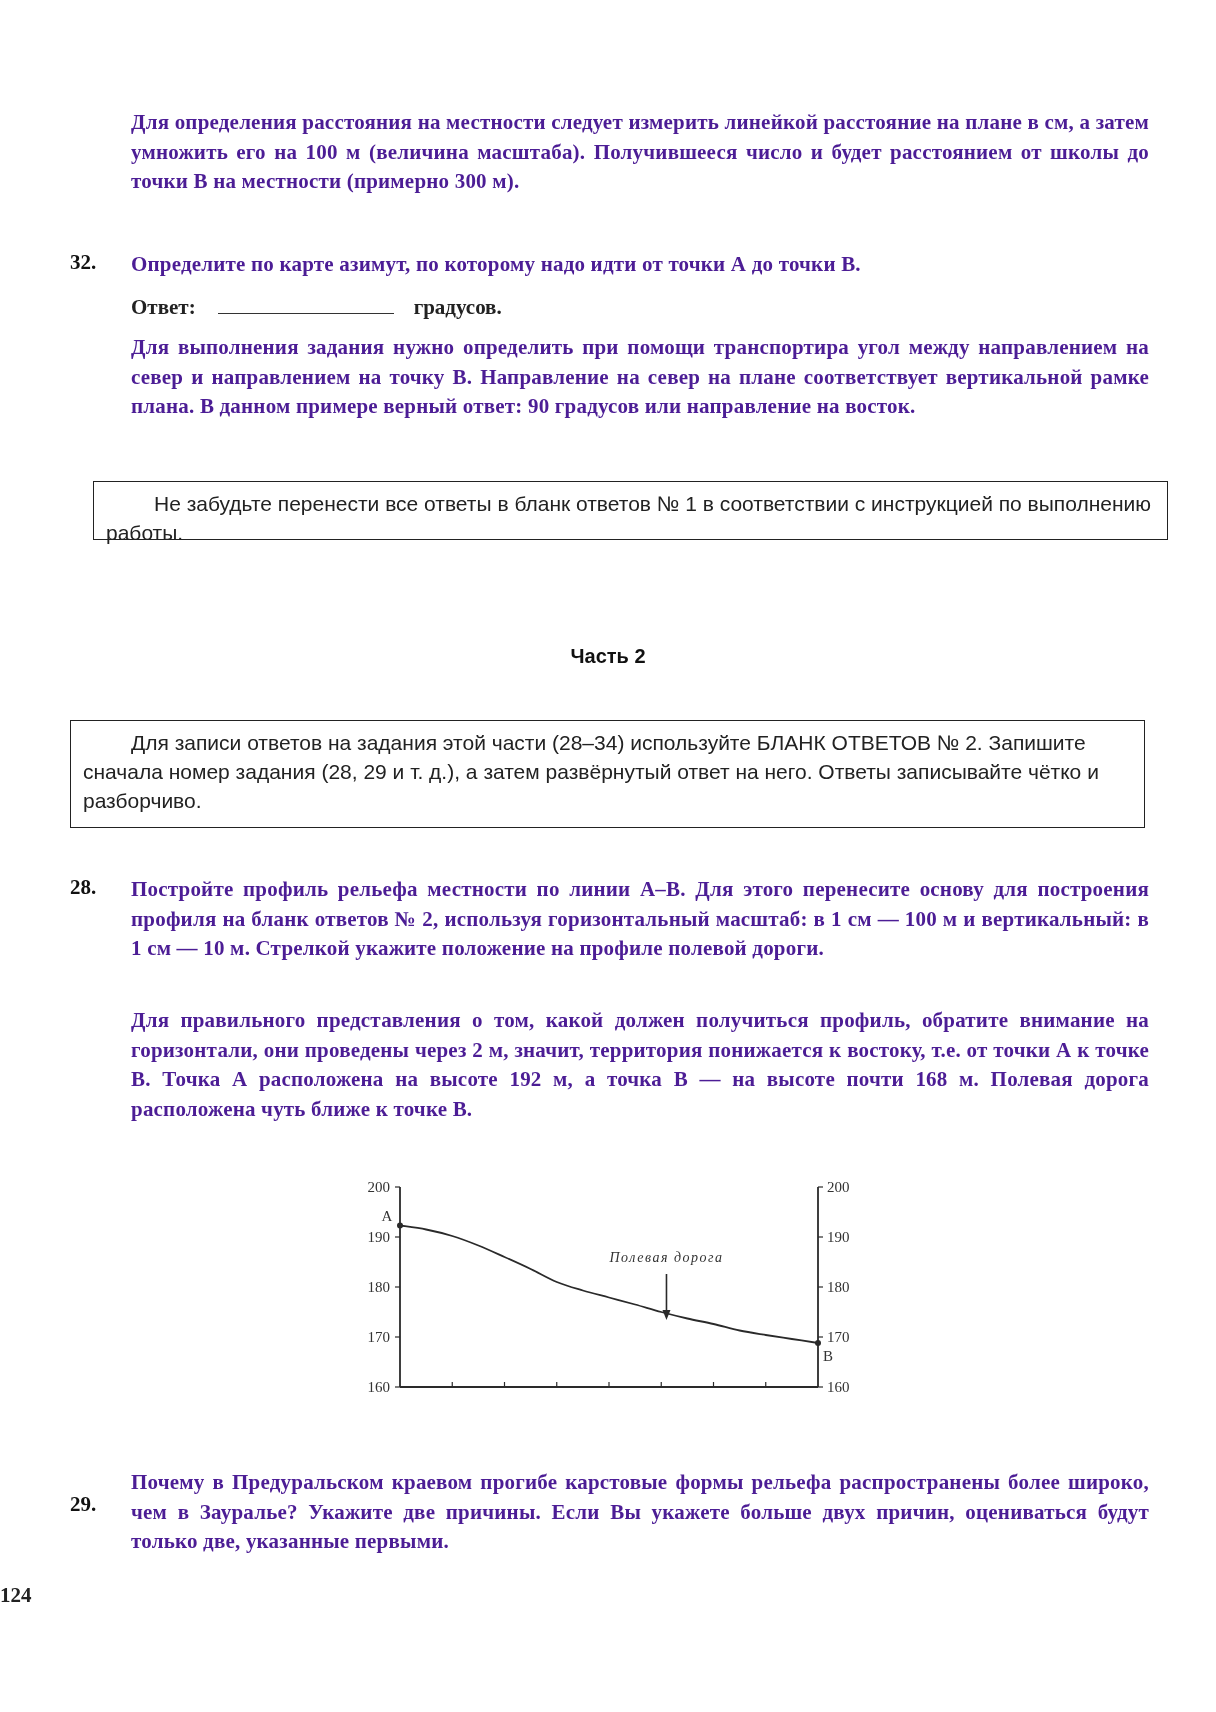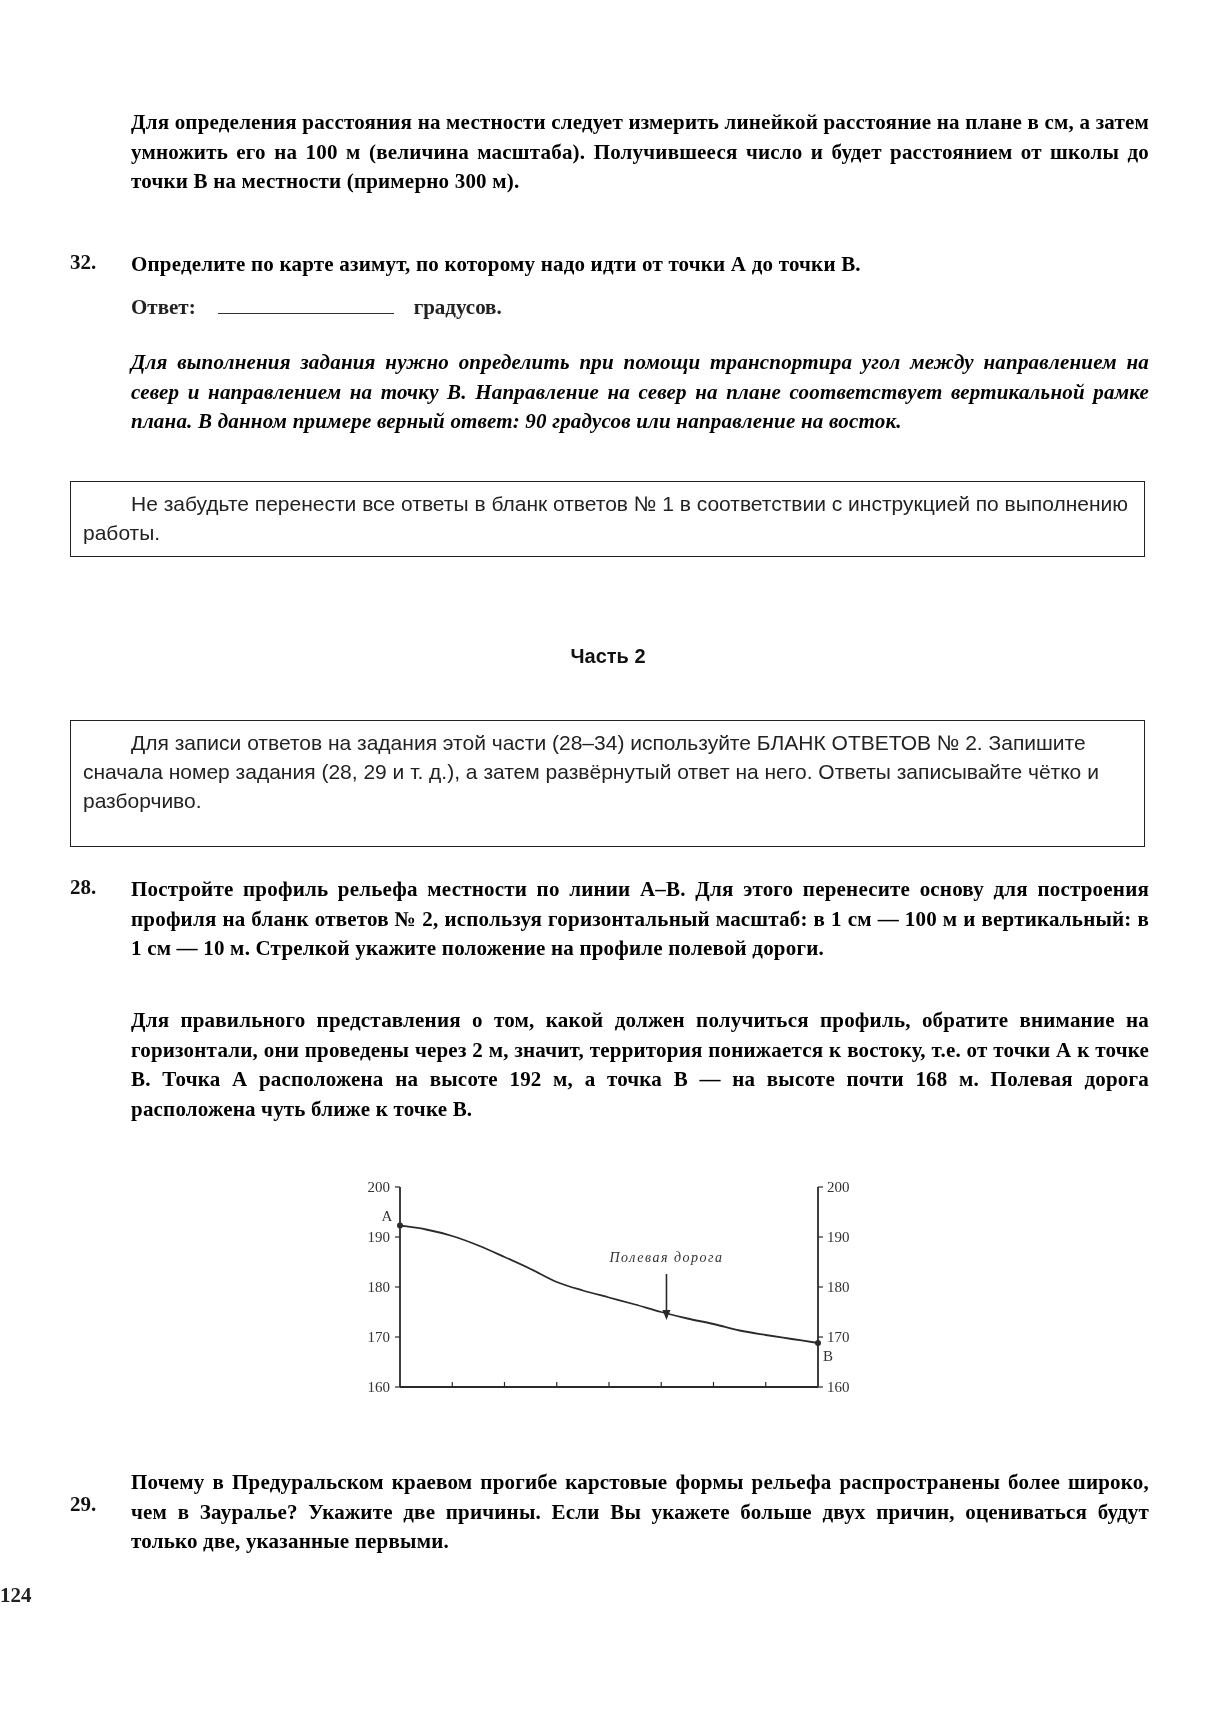--- a/index.html
+++ b/index.html
@@ -1,21 +1,21 @@
 <!DOCTYPE html>
 <html><head>
 <meta charset="utf-8">
 <style>
   html, body { margin: 0; padding: 0; background: #ffffff; }
   body { width: 1216px; height: 1712px; position: relative; overflow: hidden; color: #1a1a1a; }
   .para {
     position: absolute; left: 131px; width: 1018px;
     font-family: "Liberation Serif", "DejaVu Serif", serif;
     font-size: 21px; line-height: 29.5px; text-align: justify;
-    font-weight: bold; color: #000000; letter-spacing: 0.2px;
+    font-weight: bold; color: #4c1d95; letter-spacing: 0.2px;
   }
   .qnum {
     position: absolute; left: 70px;
     font-family: "Liberation Serif", "DejaVu Serif", serif;
     font-size: 21px; font-weight: bold; color: #111;
   }
   .answer-line {
     position: absolute; left: 131px; top: 295px;
     font-family: Liberation Serif, serif; font-size: 21px; font-weight: bold; color: #222;
     display: flex; align-items: baseline;
@@ -46,29 +46,29 @@
 
 <div class="para" style="top:108px;">Для определения расстояния на местности следует измерить линейкой расстояние на плане в см, а затем умножить его на 100 м (величина масштаба). Получившееся число и будет расстоянием от школы до точки В на местности (примерно 300 м).</div>
 
 <div class="qnum" style="top:250px;">32.</div>
 <div class="para" style="top:250px;">Определите по карте азимут, по которому надо идти от точки А до точки В.</div>
 <div class="answer-line">
   <span>Ответ:</span>
   <span class="blank"></span>
   <span>градусов.</span>
 </div>
-<div class="para" style="top:348px;font-style:italic;">Для выполнения задания нужно определить при помощи транспортира угол между направлением на север и направлением на точку В. Направление на север на плане соответствует вертикальной рамке плана. В данном примере верный ответ: 90 градусов или направление на восток.</div>
+<div class="para" style="top:333px;">Для выполнения задания нужно определить при помощи транспортира угол между направлением на север и направлением на точку В. Направление на север на плане соответствует вертикальной рамке плана. В данном примере верный ответ: 90 градусов или направление на восток.</div>
 
-<div class="notice" style="top:481px; height:76px;">
+<div class="notice" style="top:481px; height:59px;margin-left:23px;">
   <p>Не забудьте перенести все ответы в бланк ответов № 1 в соответствии с инструкцией по выполнению работы.</p>
 </div>
 
 <div class="part-title">Часть 2</div>
 
-<div class="notice" style="top:720px; height:127px;">
+<div class="notice" style="top:720px; height:108px;">
   <p>Для записи ответов на задания этой части (28–34) используйте БЛАНК ОТВЕТОВ № 2. Запишите сначала номер задания (28, 29 и т. д.), а затем развёрнутый ответ на него. Ответы записывайте чётко и  разборчиво.</p>
 </div>
 
 <div class="qnum" style="top:875px;">28.</div>
 <div class="para" style="top:875px;">Постройте профиль рельефа местности по линии А–В. Для этого перенесите основу для построения профиля на бланк ответов № 2, используя горизонтальный масштаб: в 1 см — 100 м и вертикальный: в 1 см — 10 м. Стрелкой укажите положение на профиле полевой дороги.</div>
 <div class="para" style="top:1006px;">Для правильного представления о том, какой должен получиться профиль, обратите внимание на горизонтали, они проведены через 2 м, значит, территория понижается к востоку, т.е. от точки А к точке В. Точка А расположена на высоте 192 м, а точка В — на высоте почти 168 м. Полевая дорога расположена чуть ближе к точке В.</div>
 
 <svg id="chart" width="560" height="250">
   <g id="chart-axes">
       <line x1="70" y1="27" x2="70" y2="227" stroke="#2a2a2a" stroke-width="1.8"></line>

